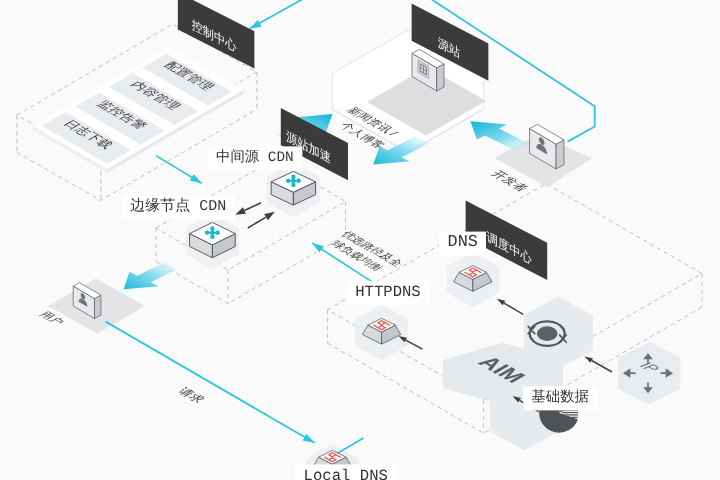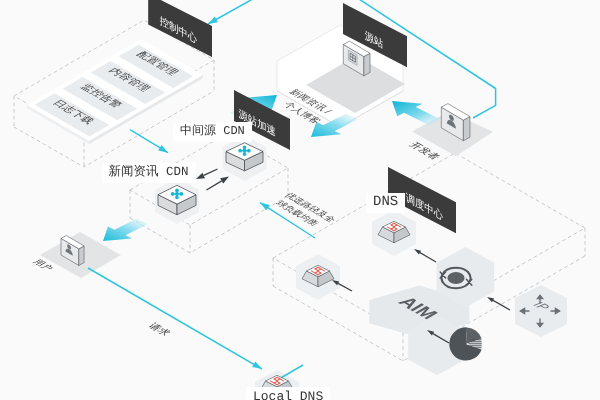--- a/index.html
+++ b/index.html
@@ -290,16 +290,18 @@
 <text transform="matrix(0.8650 0.5017 -0.8650 0.5017 409.0 145.0)" class="iso" font-size="10">开发者</text>
 <text transform="matrix(0.8650 0.5017 -0.8650 0.5017 33.0 262.0)" class="iso" font-size="9">用户</text>
 <text transform="matrix(0.8650 0.5017 -0.8650 0.5017 397.5 302.4)" font-size="19" font-weight="bold" fill="#5a5f64">AIM</text>
 <text transform="matrix(0.8650 0.5017 -0.8650 0.5017 533.0 305.0)" font-size="12" font-style="italic" fill="#6b7076">IP</text>
 <text transform="matrix(0.8650 0.5017 -0.8650 0.5017 284.4 195.3)" class="iso" font-size="9">优选路径及全</text>
 <text transform="matrix(0.8650 0.5017 -0.8650 0.5017 275.4 203.4)" class="iso" font-size="9">球负载均衡</text>
 <text transform="matrix(0.8650 0.5017 -0.8650 0.5017 148.0 326.0)" class="iso" font-size="10">请求</text>
     </g>
   </svg>
 <div class="tag" style="left:173px;top:122px;font-size:12px">中间源 CDN</div>
-<div class="tag" style="left:101.6px;top:163px;font-size:12.5px">新闻资讯 CDN</div>
+<div class="tag" style="left:101.6px;top:163px;font-size:12.5px">边缘节点 CDN</div>
+<div class="tag" style="left:289px;top:234px;font-size:13px">HTTPDNS</div>
 <div class="tag" style="left:366px;top:193px;font-size:14px">DNS</div>
 <div class="tag" style="left:246px;top:387px;font-size:13px">Local DNS</div>
+<div class="tag" style="left:435.8px;top:322px;font-size:12px">基础数据</div>
 </div>
 
 </body></html>

